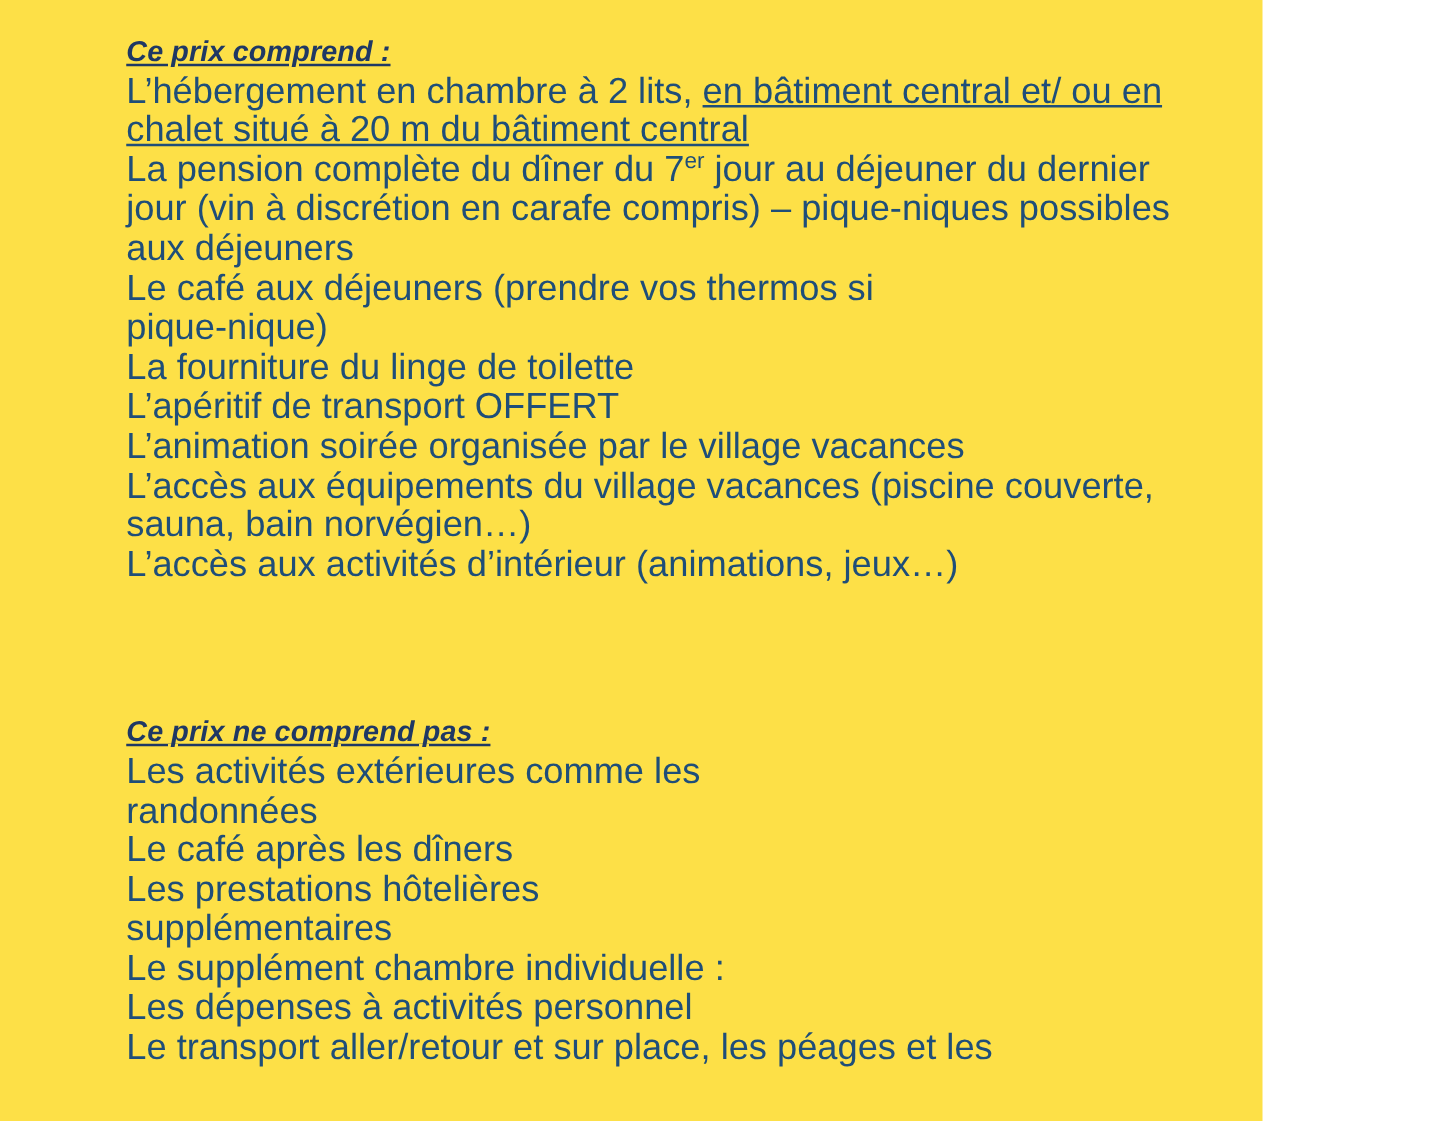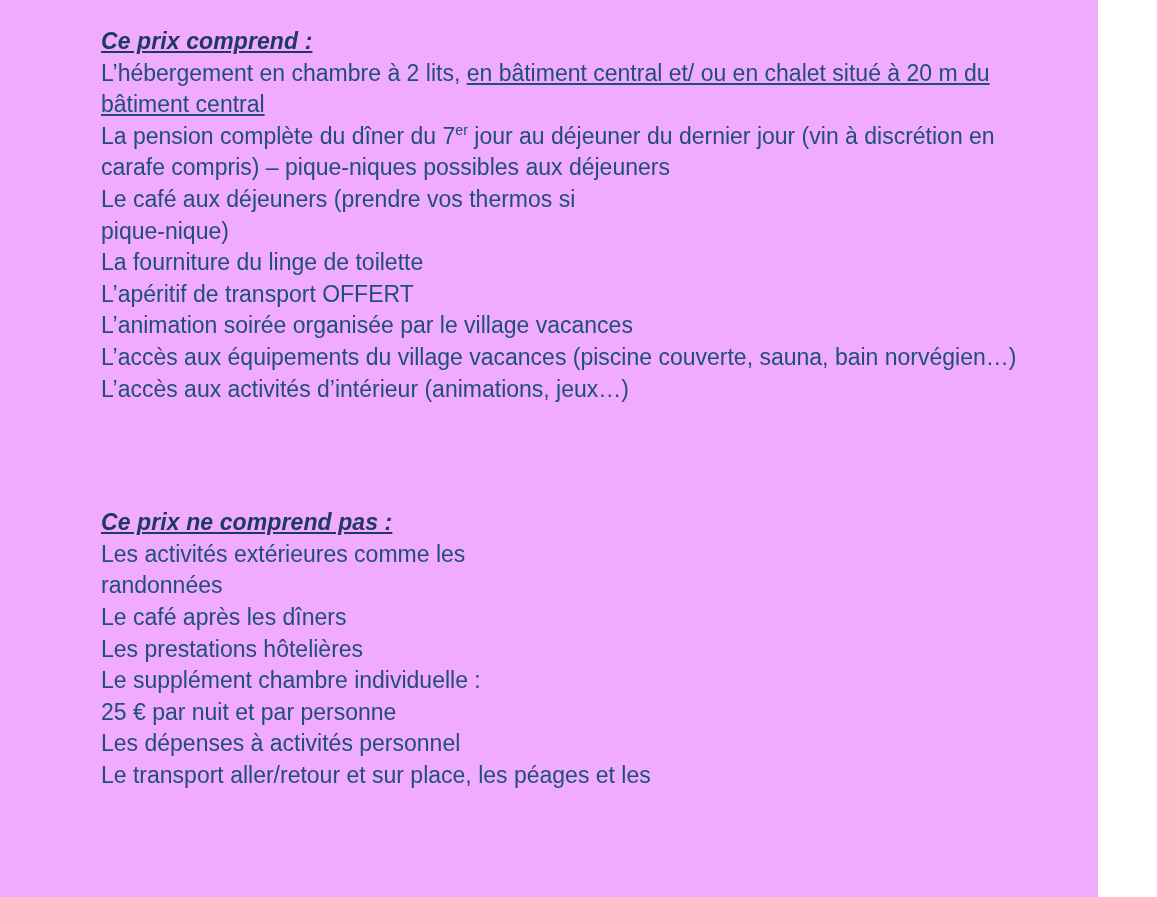--- a/index.html
+++ b/index.html
@@ -8,23 +8,23 @@
     background: #ffffff;
   }
   body {
     width: 1157px;
     height: 897px;
     font-family: "Liberation Sans", sans-serif;
     overflow: hidden;
   }
   .page {
     position: relative;
-    width: 1098px;
+    width: 1010px;
     height: 897px;
-    background: #f0abfc;
+    background: #fde047;
     box-sizing: border-box;
     padding: 26px 40px 12px 101px;
   }
   .section {
     display: block;
   }
   .section-gap {
     height: 102px;
   }
   .heading {
@@ -34,21 +34,21 @@
     text-decoration: underline;
     font-size: 23px;
     line-height: 31.6px;
     letter-spacing: 0.1px;
     margin: 0;
     padding: 0;
     white-space: nowrap;
   }
   .para {
     color: #1F4E79;
-    font-size: 23px;
+    font-size: 29px;
     line-height: 31.6px;
     margin: 0;
     padding: 0;
     max-width: 960px;
     text-align: left;
   }
   .u {
     text-decoration: underline;
   }
   .b {
@@ -86,20 +86,20 @@
   <div class="section-gap"></div>
 
   <div class="section">
 
     <div class="heading">Ce prix ne comprend pas :</div>
 
     <div class="para">Les activités extérieures comme les</div>
     <div class="para">randonnées</div>
     <div class="para">Le café après les dîners</div>
     <div class="para">Les prestations hôtelières</div>
+    <div class="para">supplémentaires</div>
     <div class="para">Le supplément chambre individuelle :</div>
-    <div class="para">25 € par nuit et par personne</div>
     <div class="para">Les dépenses à activités personnel</div>
     <div class="para">Le transport aller/retour et sur place, les péages et les</div>
 
   </div>
 
 </div>
 
 </body></html>

